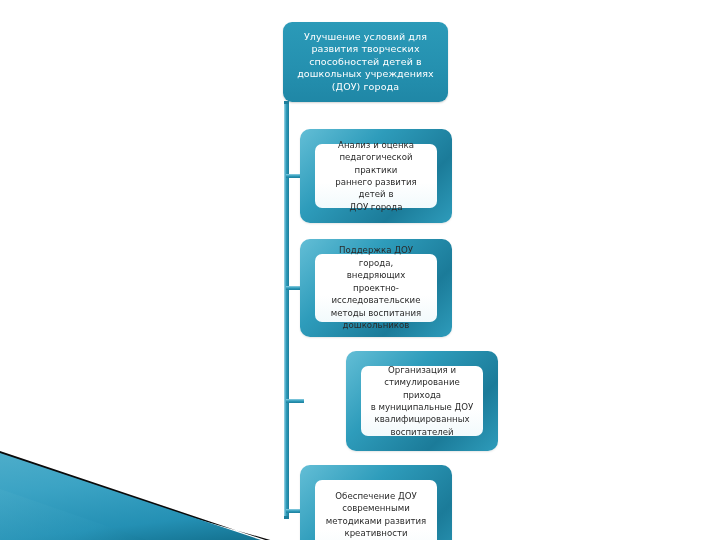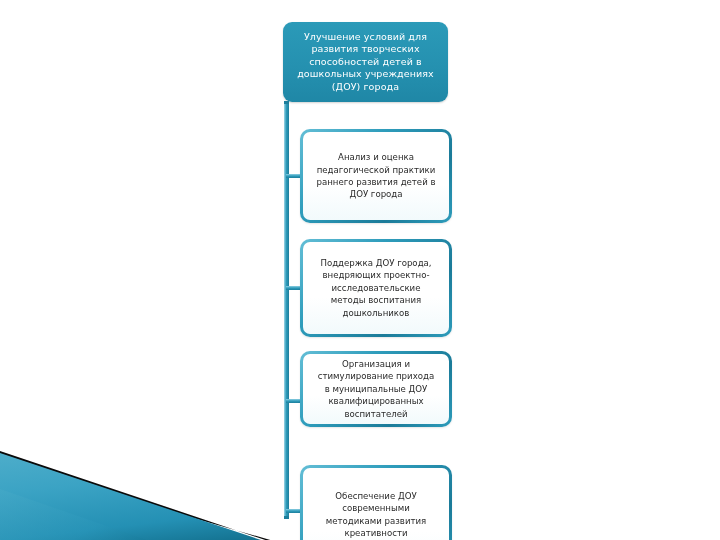--- a/index.html
+++ b/index.html
@@ -97,21 +97,21 @@
     border-image-slice: 1;
     background: linear-gradient(to bottom, #ffffff 0%, #ffffff 55%, #f4fbfd 100%);
     display: flex;
     align-items: center;
     justify-content: center;
     padding: 4px 7px;
   }
   
   .node {
     border: none;
-    padding: 0;
+    padding: 12px;
     background: linear-gradient(135deg, #63bed6 0%, #2e9cbb 35%, #1b7b99 72%, #2e9cbb 100%);
     box-shadow: 0 1px 2px rgba(0,0,0,0.10);
   }
   .node-inner {
     margin: 3px;
     border-radius: 7px;
     background: linear-gradient(to bottom, #ffffff 0%, #ffffff 60%, #f2fafc 100%);
     width: calc(100% - 6px);
     height: calc(100% - 6px);
     display: flex;
@@ -123,21 +123,21 @@
   .node-text {
     color: #2a2a2a;
     font-size: 8.6px;
     line-height: 1.45;
     text-align: center;
     white-space: pre-line;
   }
 
   #node1 { top: 112px;  height: 94px; }
   #node2 { top: 222px;  height: 98px; justify-content: center; }
-  #node3 { top: 334px;  height: 76px; }
+  #node3 { top: 334px;  height: 100px; margin-left: 46px; }
   #node4 { top: 448px;  height: 112px; }
 </style>
 </head>
 <body>
 
 <div id="slide">
 
   <div class="deco-layer">
     <svg class="deco-svg" viewBox="0 0 330 120" preserveAspectRatio="none">
       <defs>

